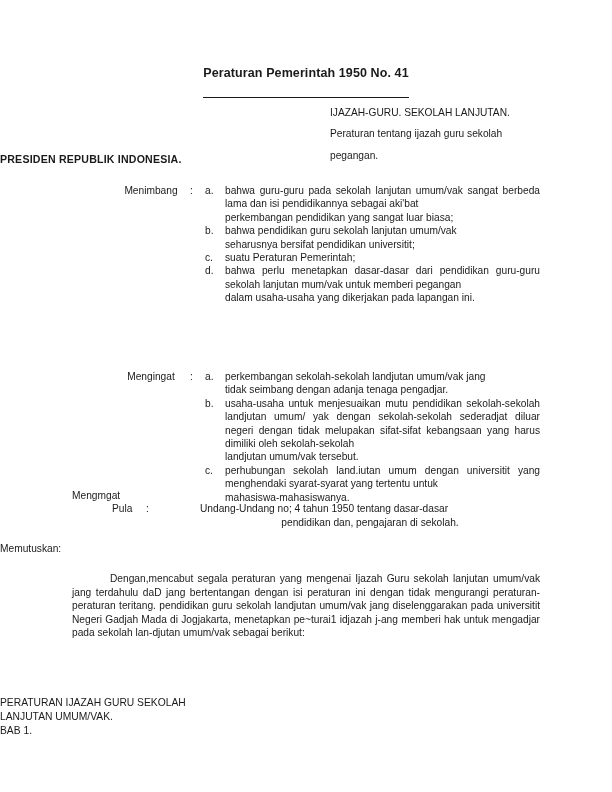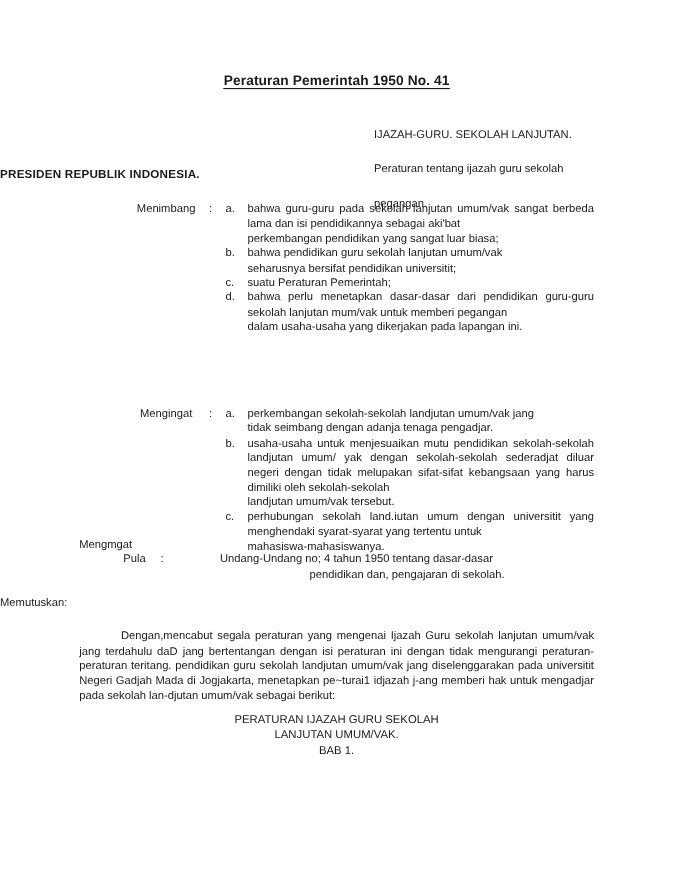--- a/index.html
+++ b/index.html
@@ -25,31 +25,31 @@
     position: absolute;
     left: 0; top: 66px;
     width: 612px;
     text-align: center;
     font-size: 12.5px;
     font-weight: bold;
     letter-spacing: 0.1px;
   }
   .doc-title span {
     border-bottom: 1.6px solid #1a1a1a;
-    padding-bottom: 0;
+    padding-bottom: 17px;
   }
   .subject-block {
     position: absolute;
     left: 322px; top: 98px;
     width: 218px;
     font-size: 10.2px;
     line-height: 13.4px;
     text-align: justify;
   }
-  .subject-block p { margin: 18px; }
+  .subject-block p { margin: 8px; }
   .subject-block p.last { text-align: left; }
   .presiden {
     position: absolute;
     left: 0; top: 153px;
     width: 576px;
     text-align: left;
     font-size: 10.6px;
     font-weight: bold;
     letter-spacing: 0.2px;
   }
@@ -132,23 +132,23 @@
     left: 72px; top: 572px;
     width: 468px;
     font-size: 10.2px;
     line-height: 13.6px;
     text-align: justify;
     text-indent: 38px;
     margin: 0;
   }
   .closing-block {
     position: absolute;
-    left: 0; top: 648px;
-    width: 612px;
-    text-align: center;
+    left: 0; top: 696px;
+    width: 612px;
+    text-align: left;
     font-size: 10.3px;
     line-height: 14px;
   }
   .closing-block div { margin: 0; }
 </style>
 </head>
 <body>
 
 <div class="page">
 

